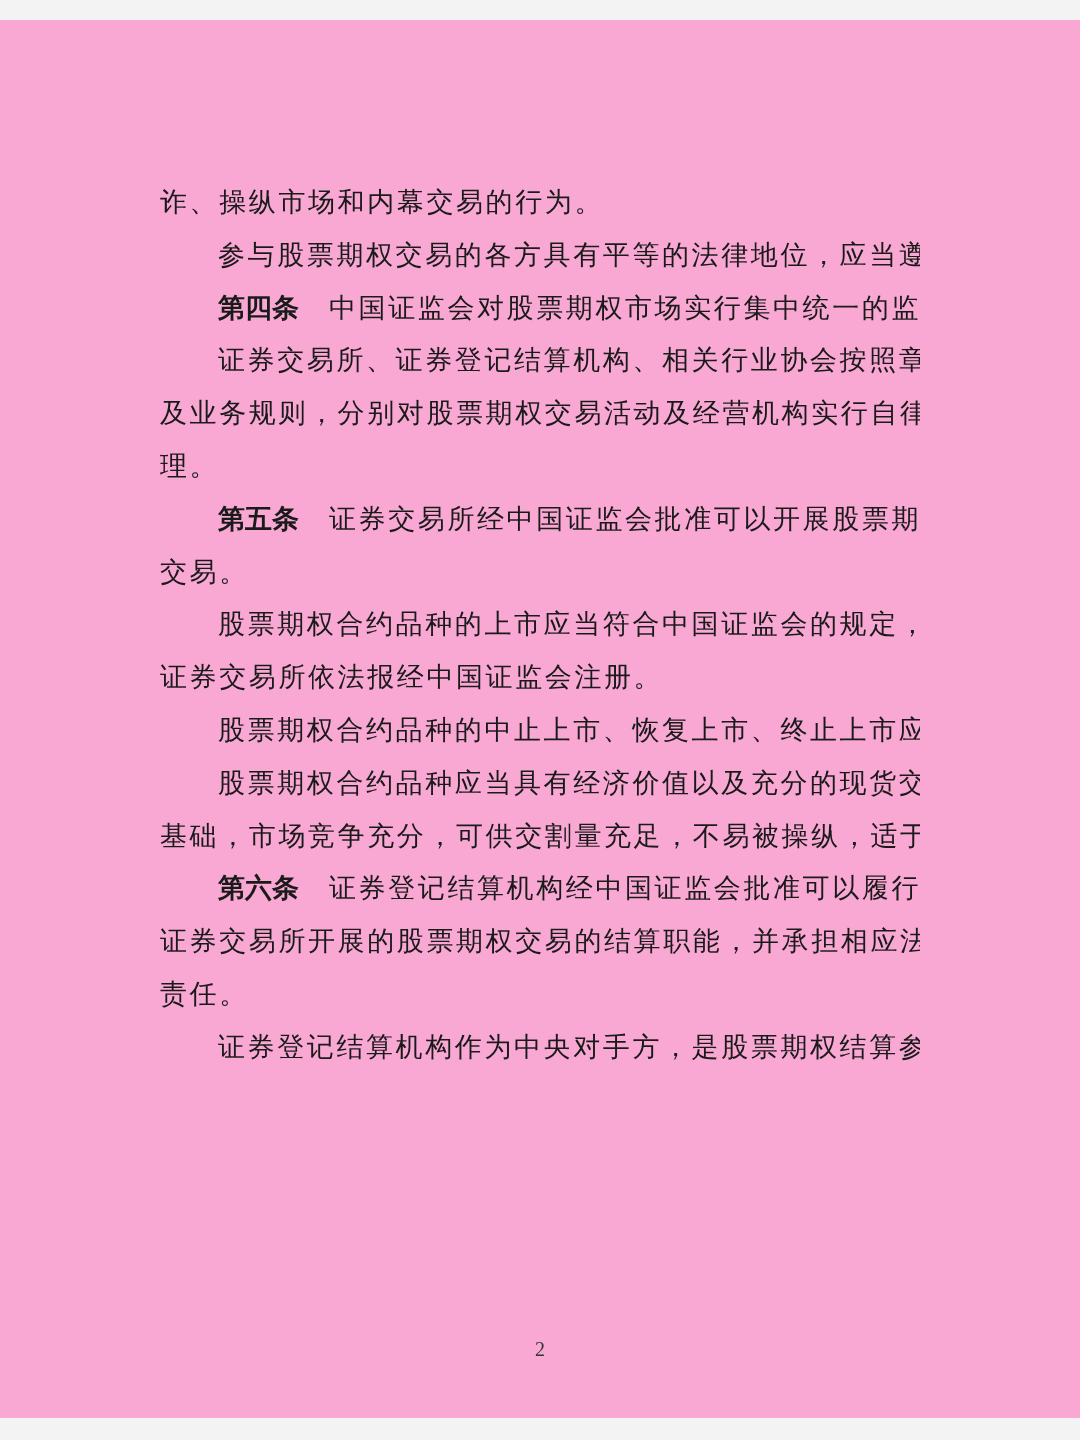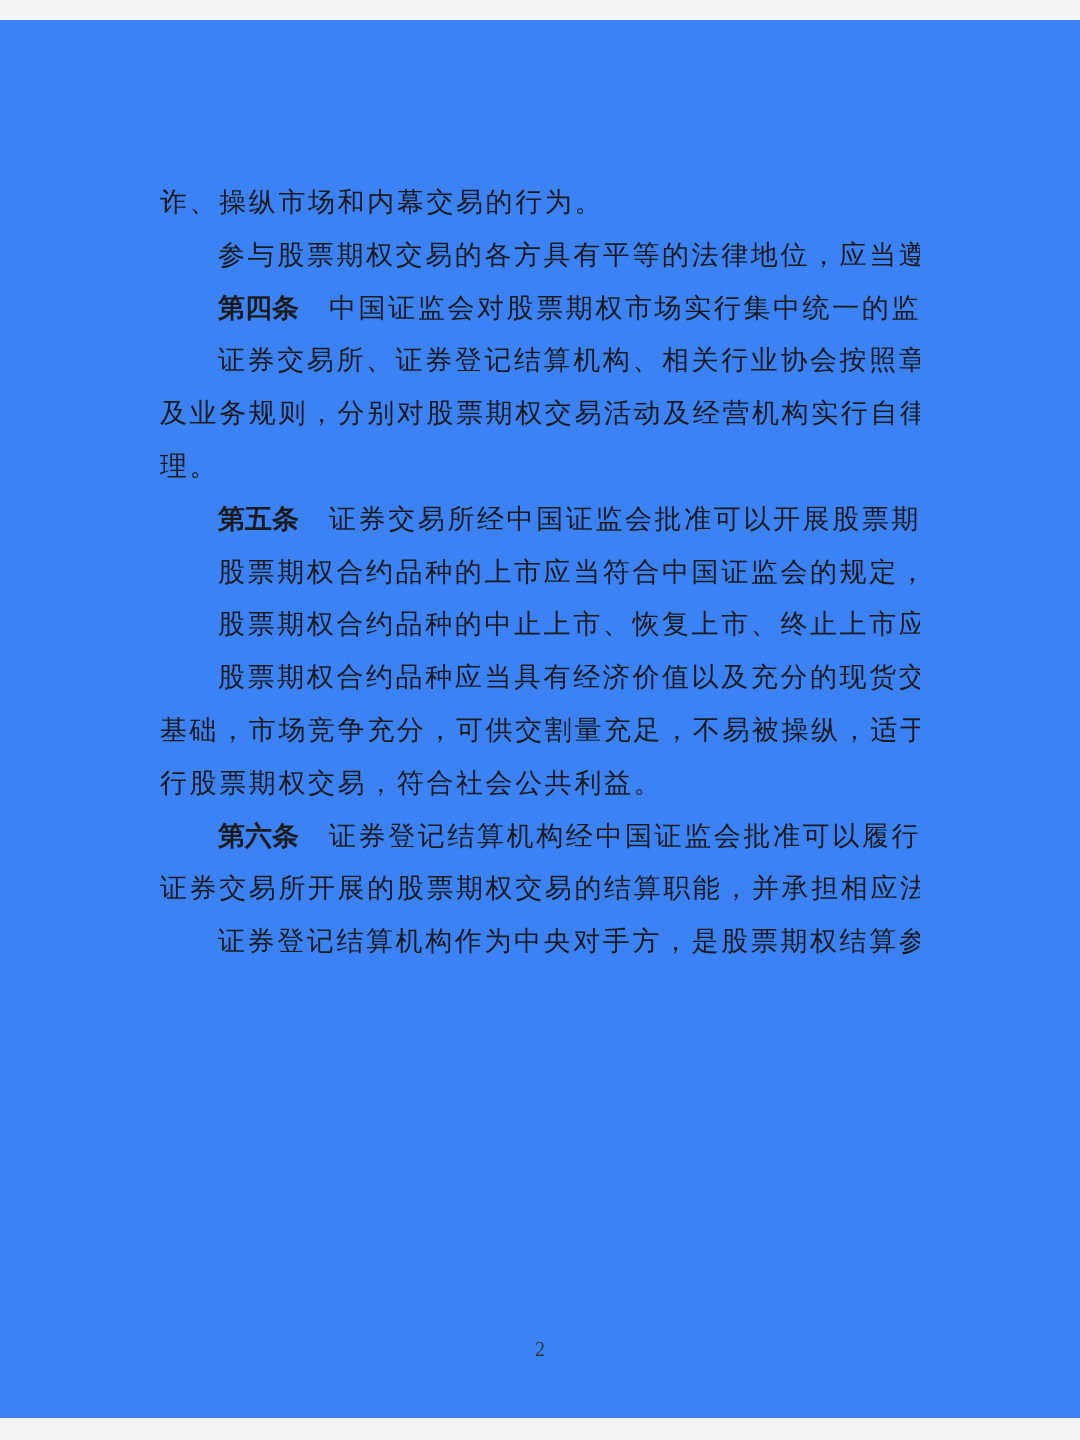--- a/index.html
+++ b/index.html
@@ -15,21 +15,21 @@
       width: 1080px;
       height: 1440px;
       background: #f3f3f3;
     }
     .page {
       position: absolute;
       left: 0;
       top: 20px;
       width: 1080px;
       height: 1398px;
-      background: #3b82f6;
+      background: #f9a8d4;
     }
     .content {
       position: absolute;
       left: 160px;
       top: 156px;
       width: 760px;
       font-family: "DejaVu Serif", "Liberation Serif", serif;
       font-size: 27px;
       color: #1a1a1a;
       letter-spacing: 2.6px;
@@ -64,24 +64,26 @@
 <div class="viewer">
   <div class="page">
     <div class="content">
       <div class="line"><span>诈、操纵市场和内幕交易的行为。</span></div>
       <div class="line indent"><span>参与股票期权交易的各方具有平等的法律地位，应当遵守</span></div>
       <div class="line indent"><span class="article">第四条</span><span>中国证监会对股票期权市场实行集中统一的监督</span></div>
       <div class="line indent"><span>证券交易所、证券登记结算机构、相关行业协会按照章程</span></div>
       <div class="line"><span>及业务规则，分别对股票期权交易活动及经营机构实行自律管</span></div>
       <div class="line"><span>理。</span></div>
       <div class="line indent"><span class="article">第五条</span><span>证券交易所经中国证监会批准可以开展股票期权</span></div>
+      <div class="line"><span>交易。</span></div>
       <div class="line indent"><span>股票期权合约品种的上市应当符合中国证监会的规定，由</span></div>
+      <div class="line"><span>证券交易所依法报经中国证监会注册。</span></div>
       <div class="line indent"><span>股票期权合约品种的中止上市、恢复上市、终止上市应当</span></div>
       <div class="line indent"><span>股票期权合约品种应当具有经济价值以及充分的现货交易</span></div>
       <div class="line"><span>基础，市场竞争充分，可供交割量充足，不易被操纵，适于进</span></div>
-      <div class="line"><span>行股票期权交易，符合社会公共利益。</span></div>
       <div class="line indent"><span class="article">第六条</span><span>证券登记结算机构经中国证监会批准可以履行在</span></div>
       <div class="line"><span>证券交易所开展的股票期权交易的结算职能，并承担相应法律</span></div>
+      <div class="line"><span>责任。</span></div>
       <div class="line indent"><span>证券登记结算机构作为中央对手方，是股票期权结算参与</span></div>
     </div>
     <div class="page-number">2</div>
   </div>
 </div>
 
 </body></html>

